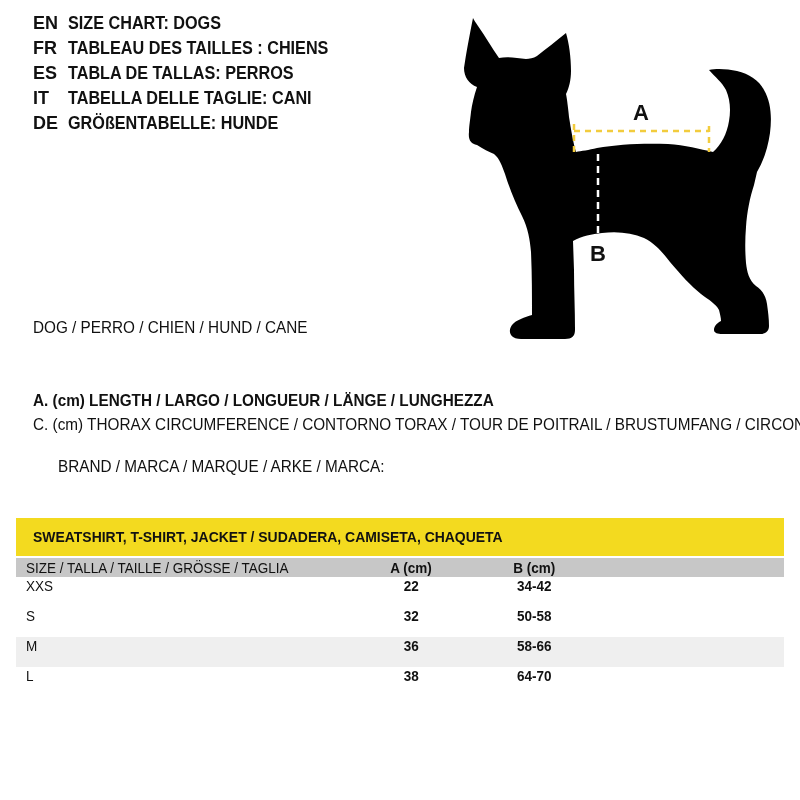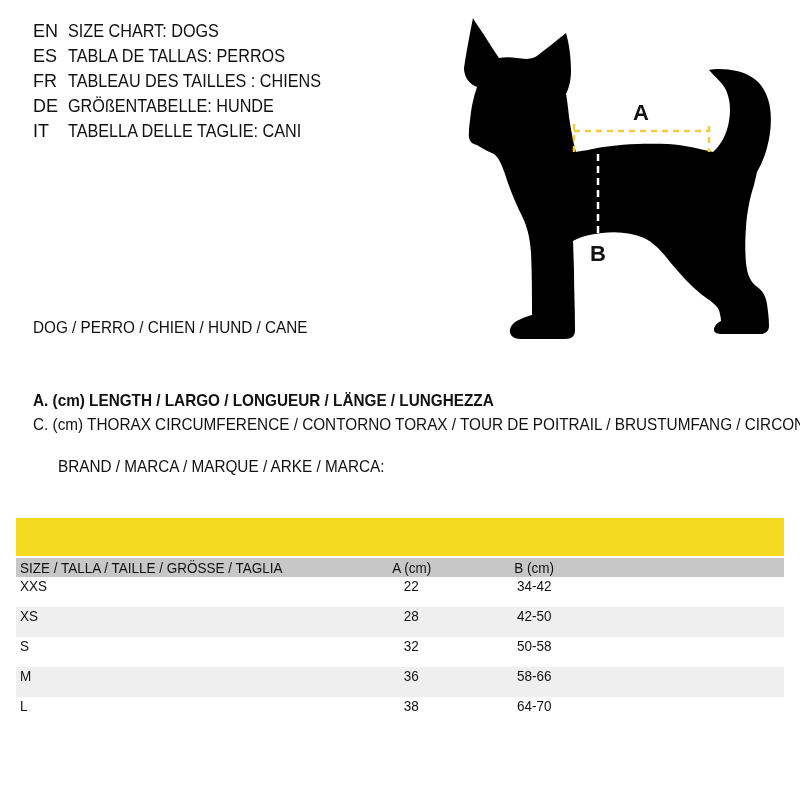--- a/index.html
+++ b/index.html
@@ -4,21 +4,21 @@
 <style>
   html,body{margin:0;padding:0;}
   body{
     width:800px;height:800px;position:relative;background:#ffffff;
     font-family:"Liberation Sans", sans-serif;color:#111111;overflow:hidden;
   }
   .cond{display:inline-block;transform:scaleX(0.9);transform-origin:0 50%;white-space:nowrap;}
   .cond-c{display:inline-block;transform:scaleX(0.9);transform-origin:50% 50%;white-space:nowrap;}
 
   
-  .lang-block{position:absolute;left:33px;top:19px;}
+  .lang-block{position:absolute;left:33px;top:11px;font-weight:bold;}
   .lang-row{display:flex;height:25px;line-height:25px;font-size:18px;}
   .lang-code{width:35px;flex:0 0 35px;}
   .lang-text{}
 
   
   .dog-figure{position:absolute;left:460px;top:14px;width:316px;height:330px;}
   .dog-figure path{fill:#000000;}
   .dash-a{stroke:#F2CC3D;stroke-width:2.5;fill:none;stroke-dasharray:6 5;}
   .dash-b{stroke:#ffffff;stroke-width:2.5;fill:none;stroke-dasharray:7 5;}
   .fig-label{font-family:"Liberation Sans", sans-serif;font-weight:bold;font-size:22px;fill:#111111;text-anchor:middle;}
@@ -38,46 +38,46 @@
   }
   .tbl-head{
     margin-top:2px;background:#C7C7C7;height:19px;line-height:19px;font-size:15px;
     display:grid;grid-template-columns:44% 15% 17% 1fr;
   }
   .tbl-row{
     height:30px;line-height:18px;font-size:15px;background:#ffffff;
     display:grid;grid-template-columns:44% 15% 17% 1fr;
   }
   .tbl-row.alt{background:#EFEFEF;}
-  .c-size{padding-left:4px;text-align:left;}
-  .c-a,.c-b{text-align:center;}
+  .c-size{padding-left:10px;text-align:left;}
+  .c-a,.c-b{text-align:center;font-weight:bold;}
 </style>
 </head>
 <body>
 
 <div class="lang-block">
   <div class="lang-row">
     <span class="lang-code">EN</span>
     <span class="lang-text cond">SIZE CHART: DOGS</span>
   </div>
   <div class="lang-row">
+    <span class="lang-code">FR</span>
+    <span class="lang-text cond">TABLEAU DES TAILLES : CHIENS</span>
+  </div>
+  <div class="lang-row">
     <span class="lang-code">ES</span>
     <span class="lang-text cond">TABLA DE TALLAS: PERROS</span>
   </div>
   <div class="lang-row">
-    <span class="lang-code">FR</span>
-    <span class="lang-text cond">TABLEAU DES TAILLES : CHIENS</span>
+    <span class="lang-code">IT</span>
+    <span class="lang-text cond">TABELLA DELLE TAGLIE: CANI</span>
   </div>
   <div class="lang-row">
     <span class="lang-code">DE</span>
     <span class="lang-text cond">GRÖßENTABELLE: HUNDE</span>
-  </div>
-  <div class="lang-row">
-    <span class="lang-code">IT</span>
-    <span class="lang-text cond">TABELLA DELLE TAGLIE: CANI</span>
   </div>
 </div>
 
 <svg class="dog-figure" viewBox="460 14 316 330" xmlns="http://www.w3.org/2000/svg">
   <path d="
     M473,18
     C469,38 466,54 464,68
     C464,77 469,84 477,87
     C474,96 472,104 471,112
     C470,121 469,127 469,132
@@ -147,38 +147,33 @@
 </div>
 <div class="text-line m-c">
   <span class="cond">C. (cm) THORAX CIRCUMFERENCE / CONTORNO TORAX / TOUR DE POITRAIL / BRUSTUMFANG / CIRCONFERENZA TORACE</span>
 </div>
 <div class="text-line brand">
   <span class="cond">BRAND / MARCA / MARQUE / ARKE / MARCA:</span>
 </div>
 
 <div class="size-table">
   <div class="tbl-title">
+    <div><span class="cond">SWEATSHIRT, T-SHIRT, JACKET / SUDADERA, CAMISETA, CHAQUETA</span></div>
   </div>
   <div class="tbl-head">
     <div class="c-size"><span class="cond">SIZE / TALLA / TAILLE / GRÖSSE / TAGLIA</span></div>
     <div class="c-a"><span class="cond-c">A (cm)</span></div>
     <div class="c-b"><span class="cond-c">B (cm)</span></div>
     <div></div>
   </div>
 
   <div class="tbl-row">
     <div class="c-size"><span class="cond">XXS</span></div>
     <div class="c-a"><span class="cond-c">22</span></div>
     <div class="c-b"><span class="cond-c">34-42</span></div>
-    <div></div>
-  </div>
-  <div class="tbl-row alt">
-    <div class="c-size"><span class="cond">XS</span></div>
-    <div class="c-a"><span class="cond-c">28</span></div>
-    <div class="c-b"><span class="cond-c">42-50</span></div>
     <div></div>
   </div>
   <div class="tbl-row">
     <div class="c-size"><span class="cond">S</span></div>
     <div class="c-a"><span class="cond-c">32</span></div>
     <div class="c-b"><span class="cond-c">50-58</span></div>
     <div></div>
   </div>
   <div class="tbl-row alt">
     <div class="c-size"><span class="cond">M</span></div>

